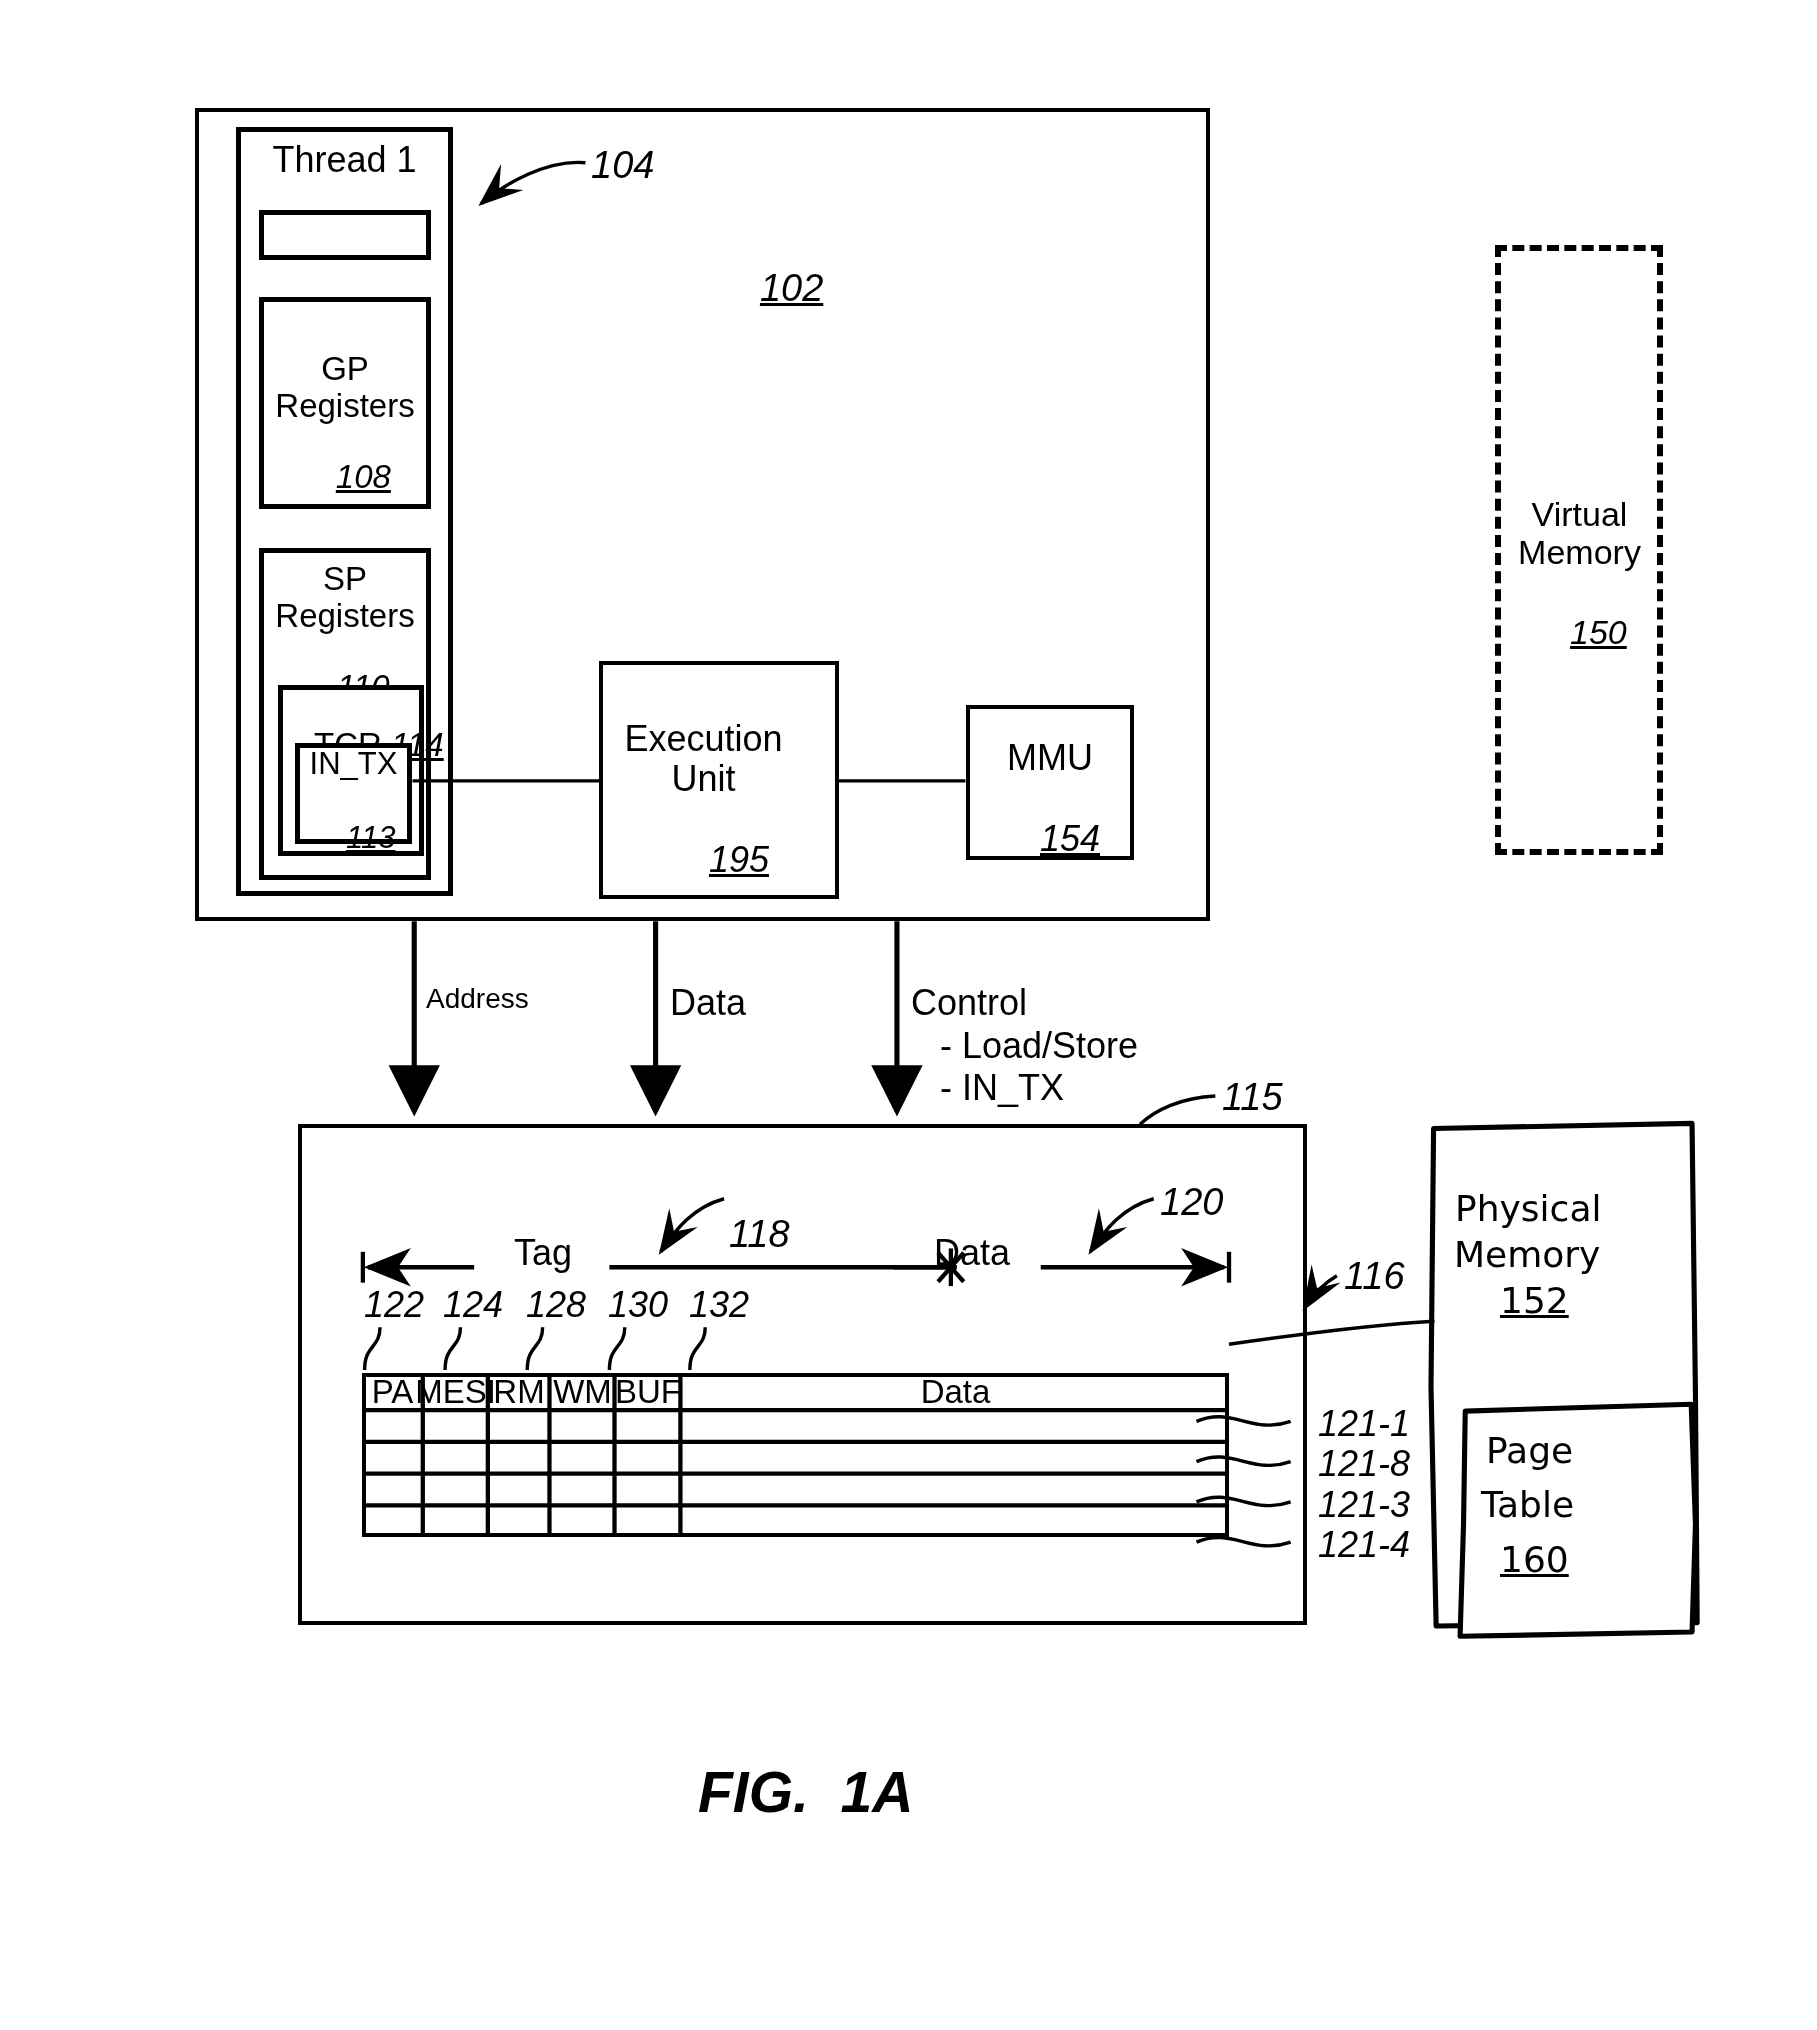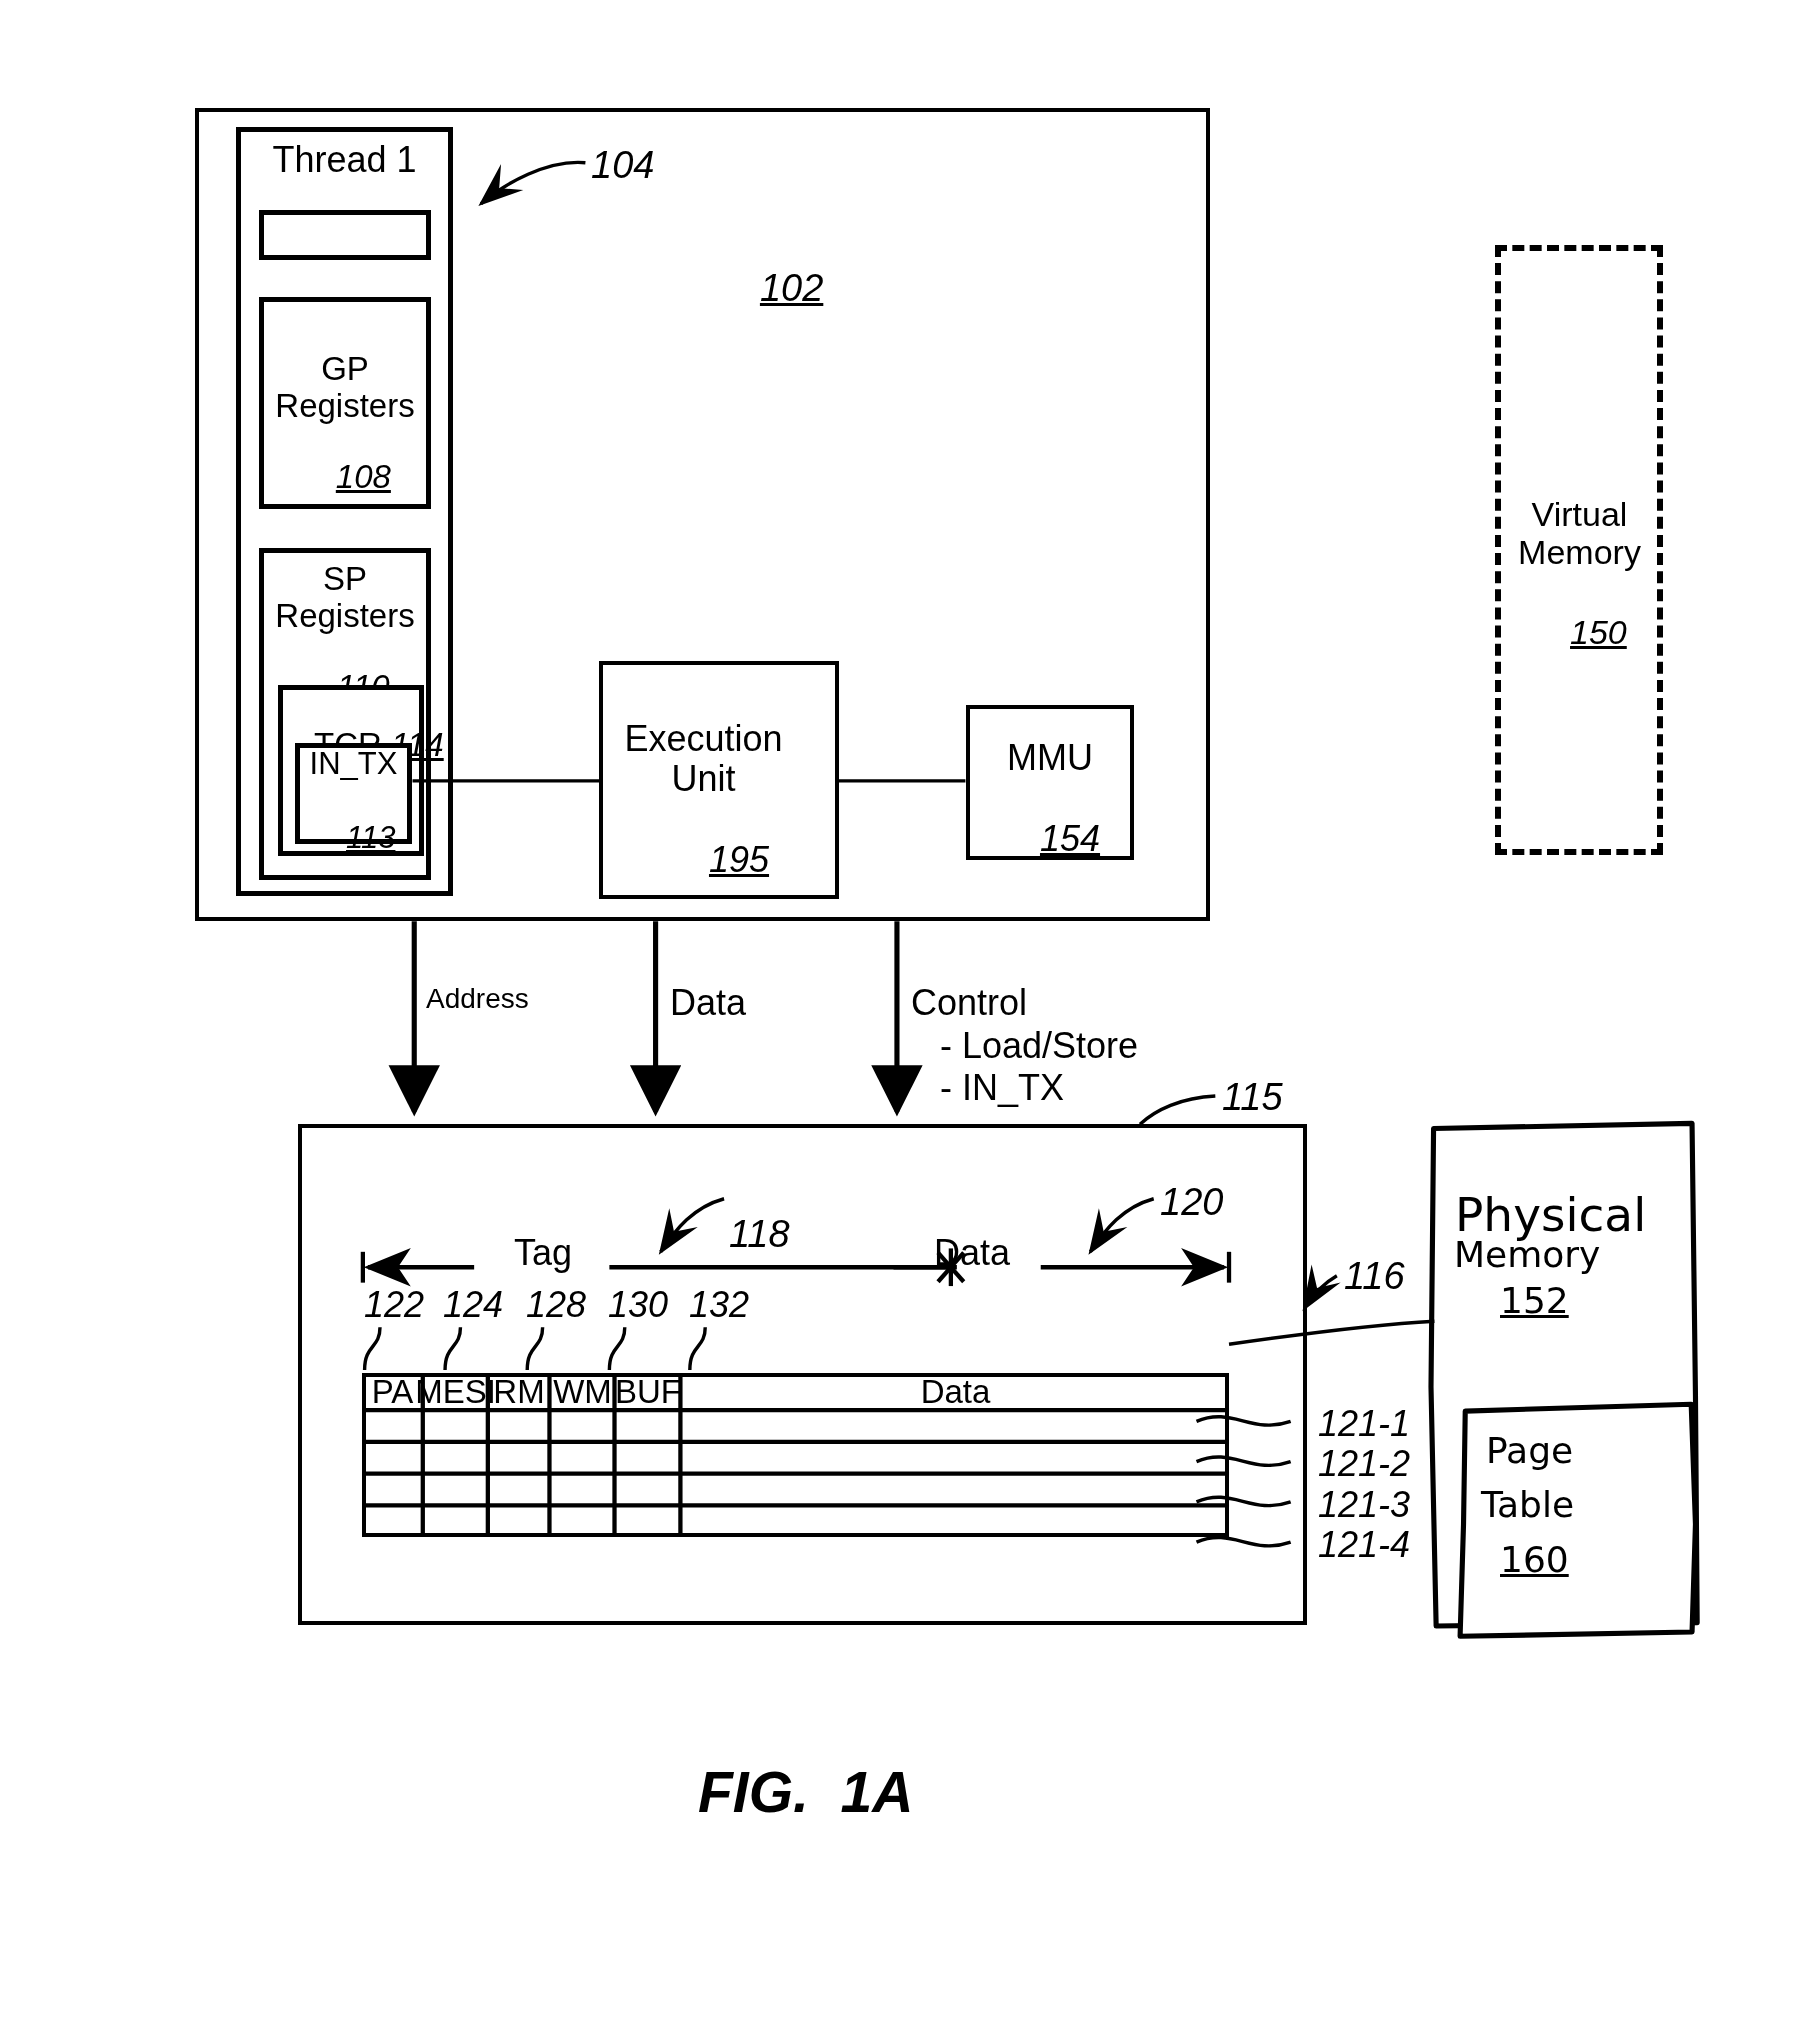--- a/index.html
+++ b/index.html
@@ -160,39 +160,39 @@
   <div class="box" style="left:362px; top:1373px; width:867px; height:164px; border-width:4.3px;"></div>
 
   <div class="cellhdr" style="left:362px; top:1373px; width:61px; height:37px; font-size:33px;">PA</div>
   <div class="cellhdr" style="left:423px; top:1373px; width:65px; height:37px; font-size:33px;">MESI</div>
   <div class="cellhdr" style="left:488px; top:1373px; width:62px; height:37px; font-size:33px;">RM</div>
   <div class="cellhdr" style="left:550px; top:1373px; width:65px; height:37px; font-size:33px;">WM</div>
   <div class="cellhdr" style="left:615px; top:1373px; width:66px; height:37px; font-size:33px;">BUF</div>
   <div class="cellhdr" style="left:681px; top:1373px; width:549px; height:37px; font-size:33px;">Data</div>
 
   <div class="ref" style="left:1318px; top:1403px; font-size:36px;">121-1</div>
-  <div class="ref" style="left:1318px; top:1443px; font-size:36px;">121-2</div>
+  <div class="ref" style="left:1318px; top:1443px; font-size:36px;">121-8</div>
   <div class="ref" style="left:1318px; top:1484px; font-size:36px;">121-3</div>
   <div class="ref" style="left:1318px; top:1524px; font-size:36px;">121-4</div>
 
   <div class="ref" style="left:1222px; top:1076px; font-size:38px;">115</div>
   <div class="ref" style="left:1344px; top:1255px; font-size:38px;">116</div>
   <div class="ref" style="left:729px; top:1181px; font-size:38px;margin-top:32px;">118</div>
   <div class="ref" style="left:1160px; top:1181px; font-size:38px;">120</div>
 
   <div class="ref" style="left:591px; top:144px; font-size:38px;">104</div>
 
   <svg class="overlay" viewBox="0 0 2123 2372" preserveAspectRatio="none">
 
     <path d="M1675 1318 L1977 1312 L1981 1630 L1983 1895 L1678 1899 L1672 1620 Z" fill="#fff" stroke="#000" stroke-width="6" stroke-linejoin="round"></path>
 
     <path d="M1712 1648 L1976 1640 L1981 1780 L1977 1906 L1706 1911 L1710 1780 Z" fill="#fff" stroke="#000" stroke-width="6" stroke-linejoin="round"></path>
   </svg>
 
-  <div class="hand" style="left:1455px; top:1188px; font-size:47px;">Physical</div>
+  <div class="hand" style="left:1455px; top:1188px; font-size:36px;">Physical</div>
   <div class="hand" style="left:1454px; top:1234px; font-size:36px;">Memory</div>
   <div class="hand" style="left:1500px; top:1280px; font-size:36px; text-decoration:underline;">152</div>
 
   <div class="hand" style="left:1486px; top:1430px; font-size:36px;">Page</div>
   <div class="hand" style="left:1481px; top:1484px; font-size:36px;">Table</div>
   <div class="hand" style="left:1500px; top:1539px; font-size:36px; text-decoration:underline;">160</div>
 
   <div class="figcap" style="left:698px; top:1759px; font-size:57px;">FIG.  1A</div>
 
   <svg class="overlay" viewBox="0 0 2123 2372" preserveAspectRatio="none">

